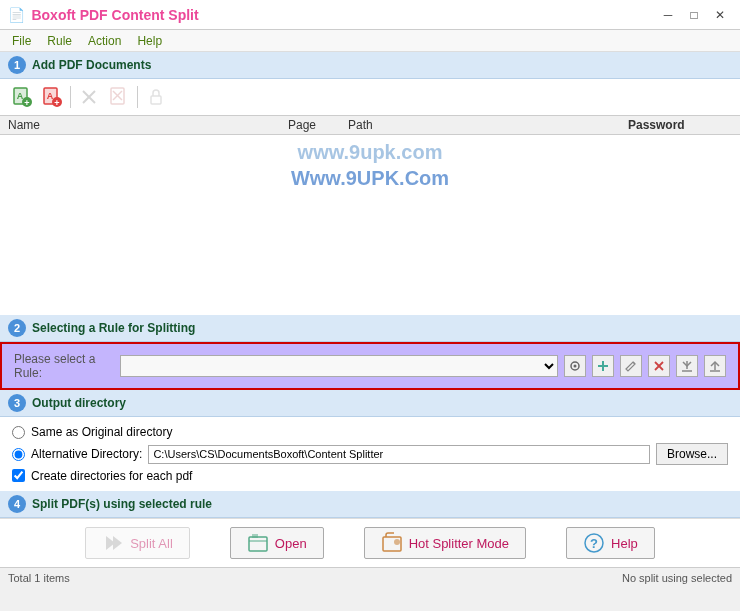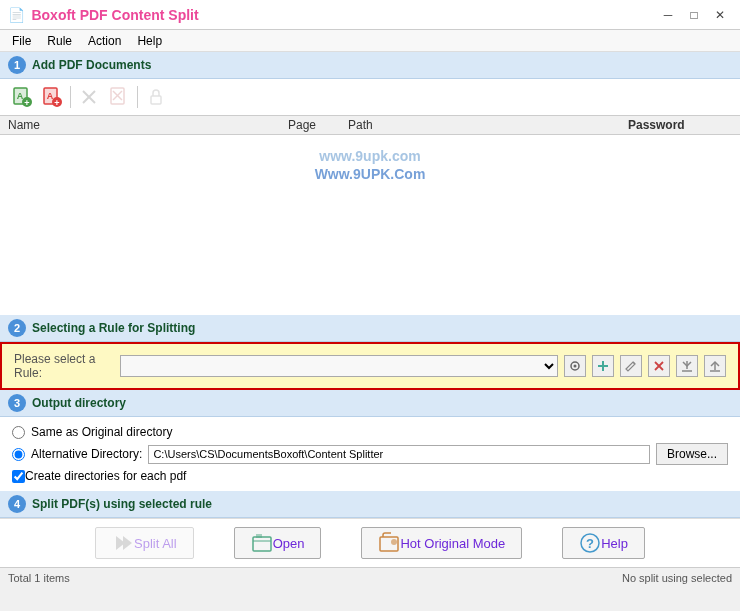--- a/index.html
+++ b/index.html
@@ -58,21 +58,21 @@
       height: 22px;
       display: flex;
       align-items: center;
       padding: 0 4px;
       border-bottom: 1px solid #ddd;
     }
     .menu-item {
       padding: 2px 8px;
       cursor: pointer;
       font-size: 12px;
-      color: #000000;
+      color: #4d7c0f;
       border-radius: 2px;
     }
 
     
     .section-header {
       background: #d9e8f7;
       padding: 4px 8px;
       display: flex;
       align-items: center;
       gap: 6px;
@@ -170,29 +170,29 @@
       position: relative;
       background: #fff;
       height: 60px;
       display: flex;
       align-items: center;
       justify-content: center;
       overflow: hidden;
     }
     .watermark-text {
       color: rgba(80,140,200,0.5);
-      font-size: 14px;
+      font-size: 20px;
       font-weight: bold;
       text-align: center;
       line-height: 1.3;
     }
 
     
     .rule-section {
-      background: #fef9c3;
+      background: #c4b5fd;
       padding: 8px 12px;
       border: 2px solid #c00;
       margin: 0;
     }
     .rule-row {
       display: flex;
       align-items: center;
       gap: 6px;
     }
     .rule-text {
@@ -248,43 +248,45 @@
     .browse-btn {
       padding: 2px 10px;
       height: 22px;
       border: 1px solid #aaa;
       background: #f0f0f0;
       cursor: pointer;
       font-size: 12px;
     }
     .checkbox-row {
       display: flex;
-      align-items: center;
+      align-items: flex-start;
+      gap: 6px;
     }
 
     
     .action-bar {
       background: #fff;
       border-top: 1px solid #ddd;
       padding: 8px;
       display: flex;
       align-items: center;
       justify-content: center;
       gap: 40px;
     }
     .action-btn {
       display: flex;
       align-items: center;
+      gap: 6px;
       padding: 4px 16px;
       border: 1px solid #aaa;
       background: #f5f5f5;
       cursor: pointer;
       border-radius: 2px;
       font-size: 13px;
-      color: #6d28d9;
+      color: #be185d;
     }
     .action-btn.disabled { opacity: 0.45; cursor: default; }
     .btn-icon {
       width: 22px;
       height: 22px;
       display: flex;
       align-items: center;
       justify-content: center;
     }
 
@@ -487,21 +489,21 @@
     <span>Open</span>
   </button>
   <button class="action-btn">
     <span class="btn-icon">
       <svg width="22" height="22" viewBox="0 0 22 22">
           <rect x="2" y="5" width="18" height="14" rx="1" fill="none" stroke="#c84" stroke-width="1.5"></rect>
           <path d="M5 5 V3 a2 2 0 0 1 2-2 h6" stroke="#c84" stroke-width="1.5" fill="none"></path>
           <circle cx="16" cy="10" r="3" fill="#c84" opacity="0.6"></circle>
         </svg>
     </span>
-    <span>Hot Original Mode</span>
+    <span>Hot Splitter Mode</span>
   </button>
   <button class="action-btn">
     <span class="btn-icon">
       <svg width="22" height="22" viewBox="0 0 22 22">
           <circle cx="11" cy="11" r="9" fill="none" stroke="#49c" stroke-width="1.5"></circle>
           <text x="11" y="16" text-anchor="middle" font-size="13" fill="#49c" font-weight="bold">?</text>
         </svg>
     </span>
     <span>Help</span>
   </button>

